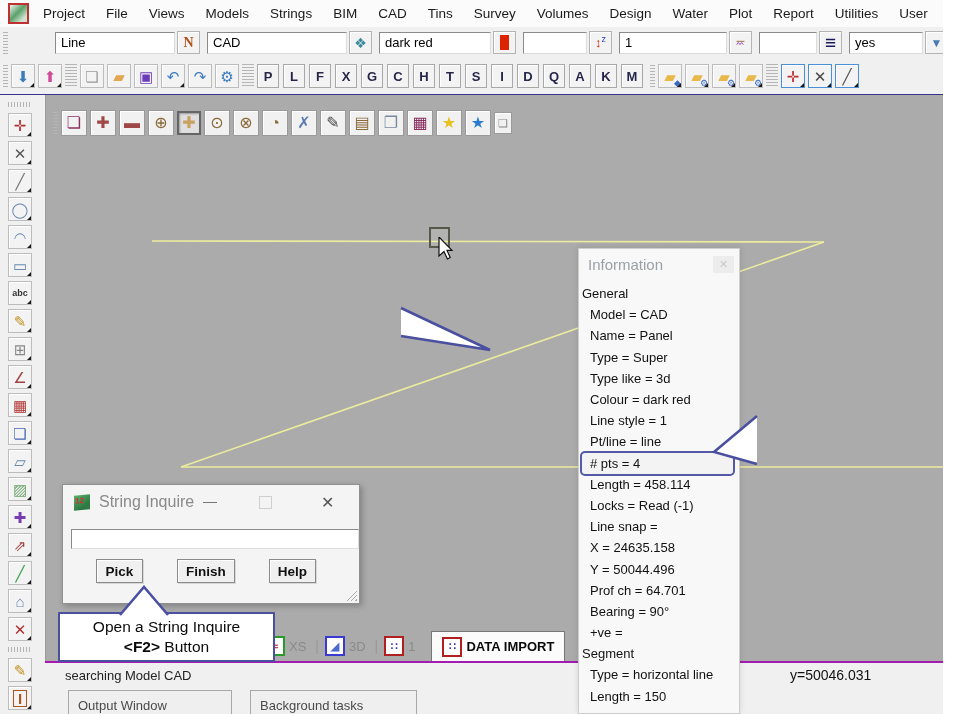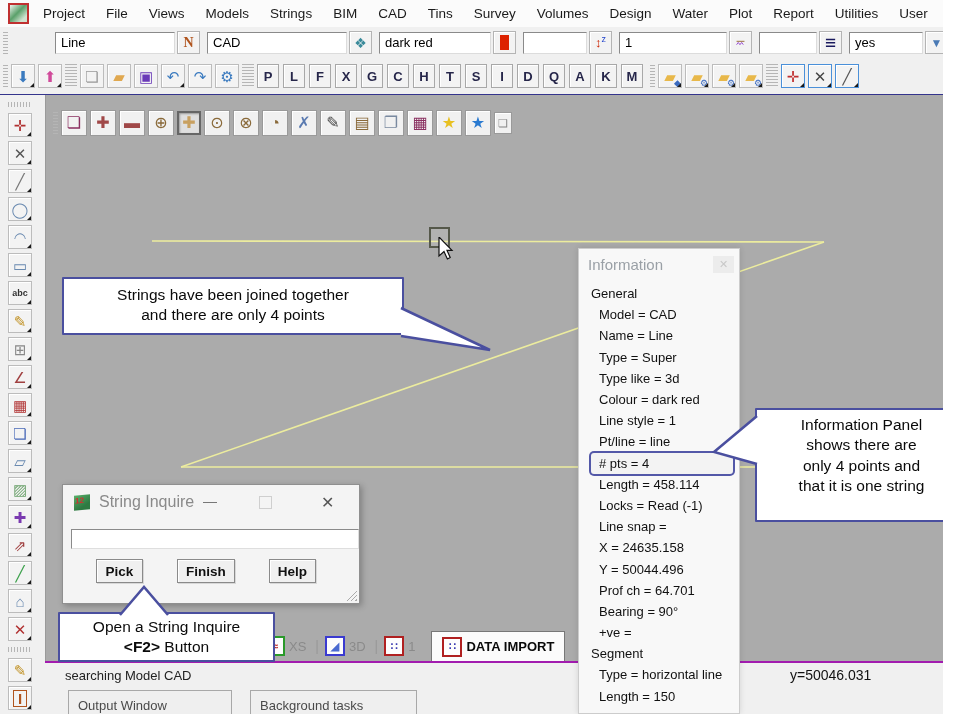--- a/index.html
+++ b/index.html
@@ -60,21 +60,21 @@
   
   .pickbox{left:429px;top:227px;width:17px;height:17px;border:2px solid #55584a;background:rgba(230,230,220,0.12);}
 
   
   .infopanel{left:578px;top:248px;width:160px;height:464px;background:#f8f8f8;border:1px solid #cccccc;
              box-shadow:0 0 6px rgba(0,0,0,0.12);}
   .infopanel .titlerow{height:30px;display:flex;align-items:center;padding:0 5px 0 9px;}
   .infopanel .title{font-size:15px;color:#9aa0a6;flex:1;}
   .infopanel .closebtn{width:21px;height:17px;background:#ececec;display:flex;align-items:center;
              justify-content:center;font-size:11px;color:#c8c8c8;cursor:default;}
-  .inforows{padding:4px 0 0 12px;}
+  .inforows{padding:4px 0 0 3px;}
   .inforow{height:21.2px;display:flex;align-items:center;font-size:13px;color:#111;padding-left:8px;}
   .inforow.sec{padding-left:0;}
   .inforow.hl{box-shadow:0 0 0 2px #5358a8;border-radius:3px;background:#f3f3f3;width:calc(100% - 6px);box-sizing:border-box;}
 
   
   .callout{background:#ffffff;border:2px solid #4a4f9f;border-radius:1px;text-align:center;
            font-size:15.5px;color:#0a0a0a;line-height:1.32;box-sizing:border-box;}
   .callout .cl{white-space:nowrap;}
   svg.ptr{overflow:visible;pointer-events:none;}
 
@@ -462,21 +462,21 @@
     </div>
     <div class="inforows">
 
     <div class="inforow sec">
           <span>General</span>
         </div>
         <div class="inforow">
           <span>Model = CAD</span>
         </div>
         <div class="inforow">
-          <span>Name = Line</span>
+          <span>Name = Panel</span>
         </div>
         <div class="inforow">
           <span>Type = Super</span>
         </div>
         <div class="inforow">
           <span>Type like = 3d</span>
         </div>
         <div class="inforow">
           <span>Colour = dark red</span>
         </div>
@@ -518,36 +518,24 @@
         </div>
         <div class="inforow">
           <span>Type = horizontal line</span>
         </div>
         <div class="inforow">
           <span>Length = 150</span>
         </div>
       </div>
   </div>
 
-  <div class="abs callout" style="left:62px;top:277px;width:342px;height:58px;padding-top:6px;">
-
-  <div class="cl">Strings have been joined together</div>
-      <div class="cl">and there are only 4 points</div>
-    </div>
   <svg class="ptr abs" style="left:398px;top:302px;" width="100" height="56">
     <path d="M3,6 L92,48 L3,34" fill="#ffffff" stroke="#4a4f9f" stroke-width="2.5"></path>
   </svg>
 
-  <div class="abs callout" style="left:755px;top:408px;width:213px;height:114px;padding-top:5px;">
-
-  <div class="cl">Information Panel</div>
-      <div class="cl">shows there are</div>
-      <div class="cl">only 4 points and</div>
-      <div class="cl">that it is one string</div>
-    </div>
   <svg class="ptr abs" style="left:710px;top:412px;" width="50" height="56">
     <path d="M47,4 L4,40 L47,52" fill="#ffffff" stroke="#4a4f9f" stroke-width="2.5"></path>
   </svg>
 
   <div class="abs dialog">
     <div class="dlg-title">
       <span class="dlg-icon"></span>
       <span class="dlg-name">String Inquire</span>
       <span class="dlg-ctl" style="left:140px;">—</span>
       <span class="dlg-max" style="left:196px;"></span>

